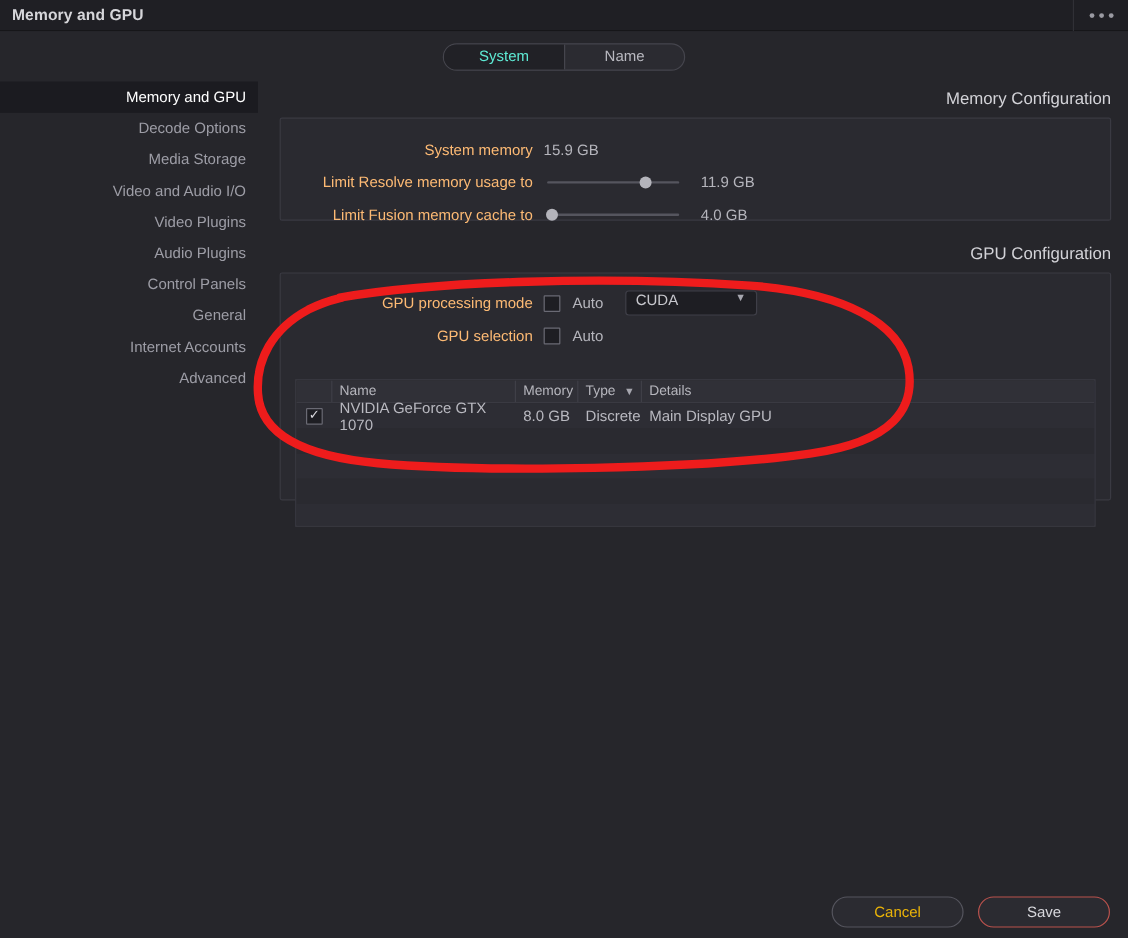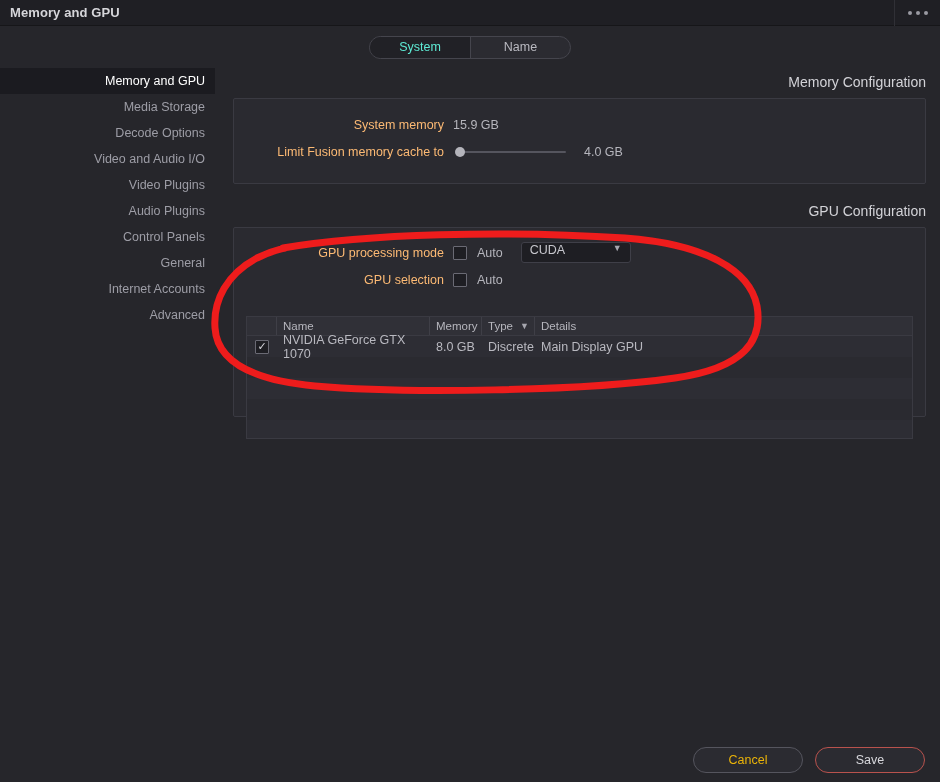--- a/index.html
+++ b/index.html
@@ -209,42 +209,50 @@
 
 <div class="tabbar">
   <div class="tabgroup">
     <div class="tab active">System</div>
     <div class="tab">Name</div>
   </div>
 </div>
 
 <div class="sidebar">
   <div class="side-item active">Memory and GPU</div>
+  <div class="side-item">Decode Options</div>
   <div class="side-item">Media Storage</div>
-  <div class="side-item">Decode Options</div>
   <div class="side-item">Video and Audio I/O</div>
   <div class="side-item">Video Plugins</div>
   <div class="side-item">Audio Plugins</div>
   <div class="side-item">Control Panels</div>
   <div class="side-item">General</div>
   <div class="side-item">Internet Accounts</div>
   <div class="side-item">Advanced</div>
 </div>
 
 <div class="content">
 
   <div class="section-title">Memory Configuration</div>
 
   <div class="panel mem-panel">
 
     <div class="row">
       <span class="row-label">System memory</span>
       <span class="row-value">15.9 GB</span>
     </div>
 
+    <div class="row">
+      <span class="row-label">Limit Resolve memory usage to</span>
+      <span class="slider">
+        <span class="slider-track"></span>
+        <span class="slider-knob" id="knob-resolve" style="left: 79.5px;"></span>
+      </span>
+      <span class="slider-suffix">11.9 GB</span>
+    </div>
 
     <div class="row">
       <span class="row-label">Limit Fusion memory cache to</span>
       <span class="slider">
         <span class="slider-track"></span>
         <span class="slider-knob" id="knob-fusion" style="left: 2.12px;"></span>
       </span>
       <span class="slider-suffix">4.0 GB</span>
     </div>
   </div>

